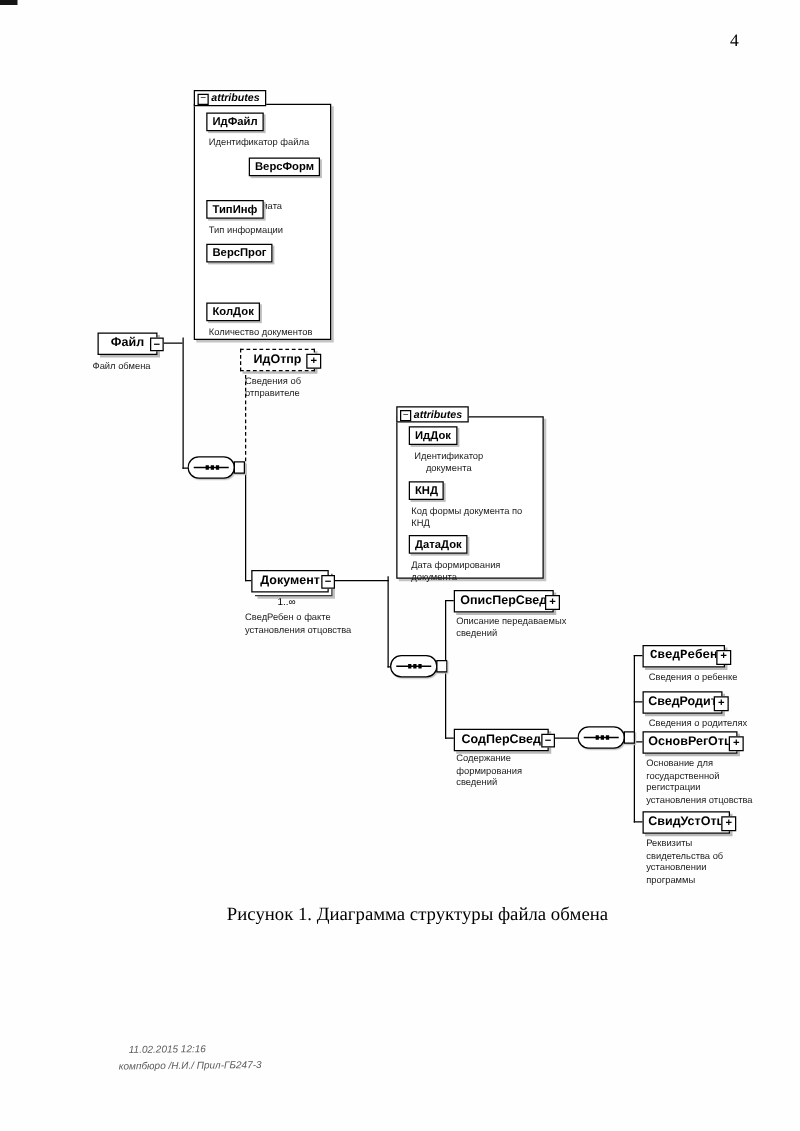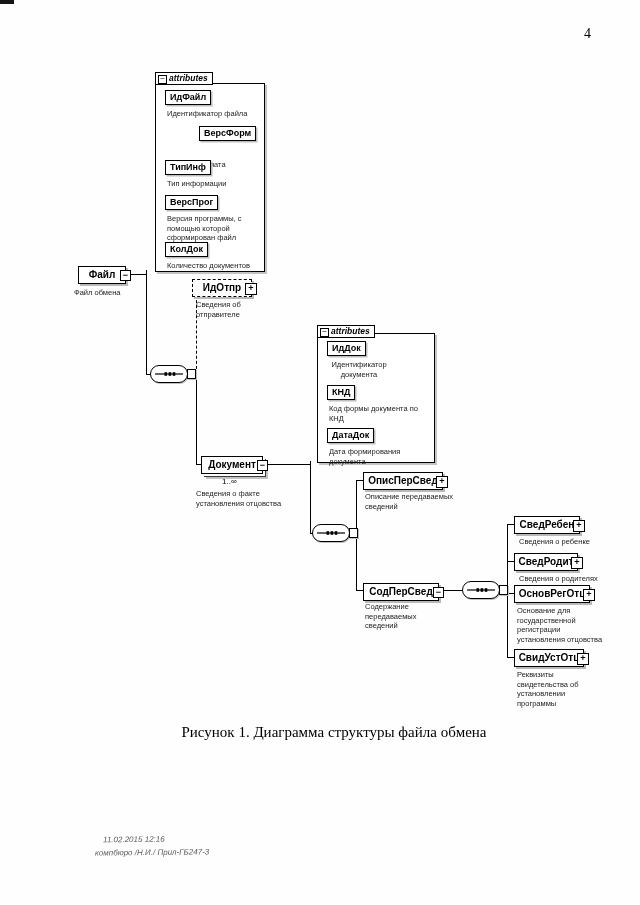--- a/index.html
+++ b/index.html
@@ -98,21 +98,20 @@
     </svg>
 
     <div class="attr-outer" style="left:155px;top:83px;width:108px;height:187px;">
       <div class="abox" style="left:9px;top:6px;"><span>ИдФайл</span></div>
       <div class="adesc nowrap" style="left:11px;top:25px;">Идентификатор файла</div>
       <div class="abox" style="left:9px;top:42px;margin-left:34px;"><span>ВерсФорм</span></div>
       <div class="adesc nowrap" style="left:11px;top:76px;">Версия формата</div>
       <div class="abox" style="left:9px;top:76px;text-align:right;"><span>ТипИнф</span></div>
       <div class="adesc nowrap" style="left:11px;top:95px;">Тип информации</div>
       <div class="abox" style="left:9px;top:111px;"><span>ВерсПрог</span></div>
-      <div class="adesc" style="left:11px;top:130px;width:88px;">Версия программы, с помощью которой сформирован файл</div>
       <div class="abox" style="left:9px;top:158px;"><span>КолДок</span></div>
       <div class="adesc nowrap" style="left:11px;top:177px;">Количество документов</div>
     </div>
     <div class="attr-tab" style="left:155px;top:72px;"><span class="mbox">−</span><span>attributes</span></div>
 
     <div class="attr-outer" style="left:317px;top:333px;width:116px;height:128px;">
       <div class="abox" style="left:9px;top:7px;"><span>ИдДок</span></div>
       <div class="adesc" style="left:11px;top:26px;width:60px;text-align:center;">Идентификатор документа</div>
       <div class="abox" style="left:9px;top:51px;text-align:center;"><span>КНД</span></div>
       <div class="adesc" style="left:11px;top:70px;width:92px;">Код формы документа по КНД</div>
@@ -131,35 +130,35 @@
       <span class="ename">ИдОтпр</span>
       <span class="psq">+</span>
     </div>
     <div class="desc" style="left:196px;top:300px;width:60px;">Сведения об отправителе</div>
 
     <div class="ebox multi" style="left:201px;top:456px;width:60px;">
       <span class="ename">Документ</span>
       <span class="csq">−</span>
     </div>
     <div class="occurs" style="left:222px;top:477px;">1..∞</div>
-    <div class="desc" style="left:196px;top:489px;width:90px;">Сведения о факте установления отцовства</div>
+    <div class="desc" style="left:196px;top:489px;width:90px;">СведРебен о факте установления отцовства</div>
 
     <div class="ebox" style="left:363px;top:472px;width:78px;">
       <span class="ename">ОписПерСвед</span>
       <span class="psq">+</span>
     </div>
     <div class="desc" style="left:365px;top:492px;width:90px;">Описание передаваемых сведений</div>
 
     <div class="ebox" style="left:363px;top:552px;width:74px;margin-top:31px;">
       <span class="ename">СодПерСвед</span>
       <span class="csq">−</span>
     </div>
-    <div class="desc" style="left:365px;top:602px;width:84px;">Содержание передаваемых сведений</div>
+    <div class="desc" style="left:365px;top:602px;width:84px;">Содержание формирования сведений</div>
 
-    <div class="ebox" style="left:514px;top:516px;width:64px;">
+    <div class="ebox" style="left:514px;top:516px;width:64px;font-family:Liberation Mono, monospace;">
       <span class="ename">СведРебен</span>
       <span class="psq">+</span>
     </div>
     <div class="desc nowrap" style="left:519px;top:537px;">Сведения о ребенке</div>
 
     <div class="ebox" style="left:514px;top:553px;width:62px;">
       <span class="ename">СведРодит</span>
       <span class="psq">+</span>
     </div>
     <div class="desc nowrap" style="left:519px;top:574px;">Сведения о родителях</div>

